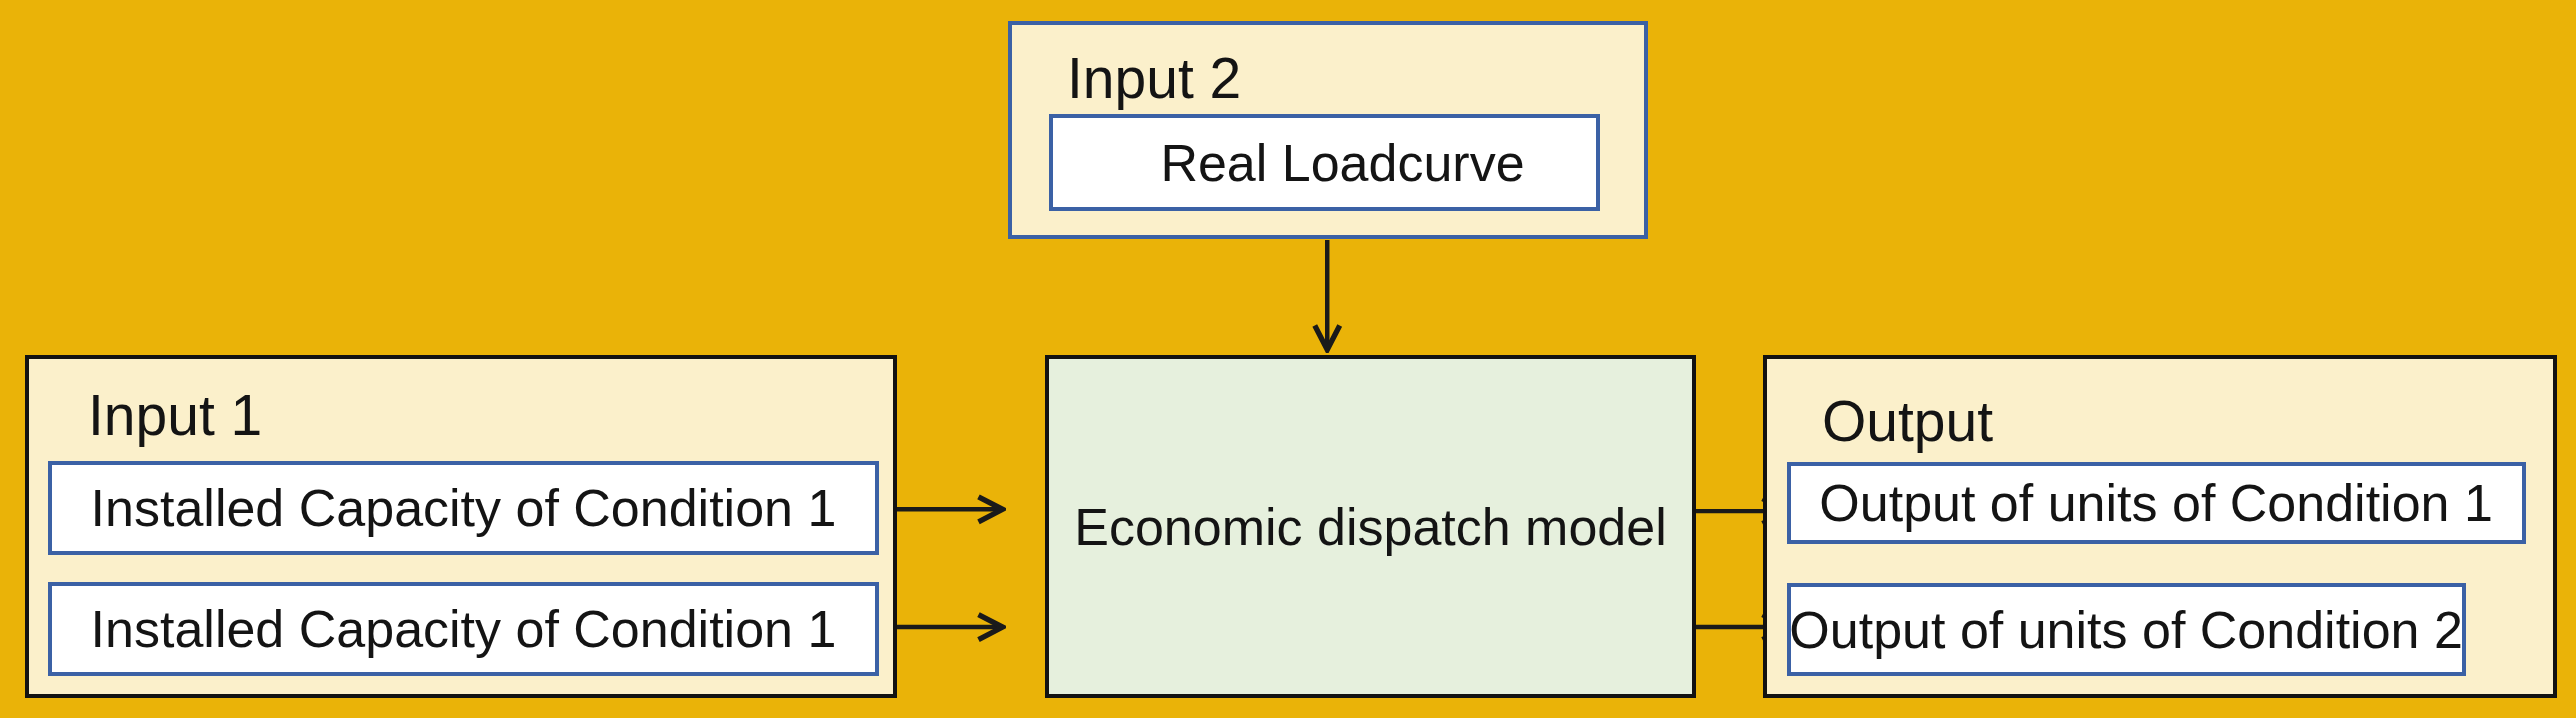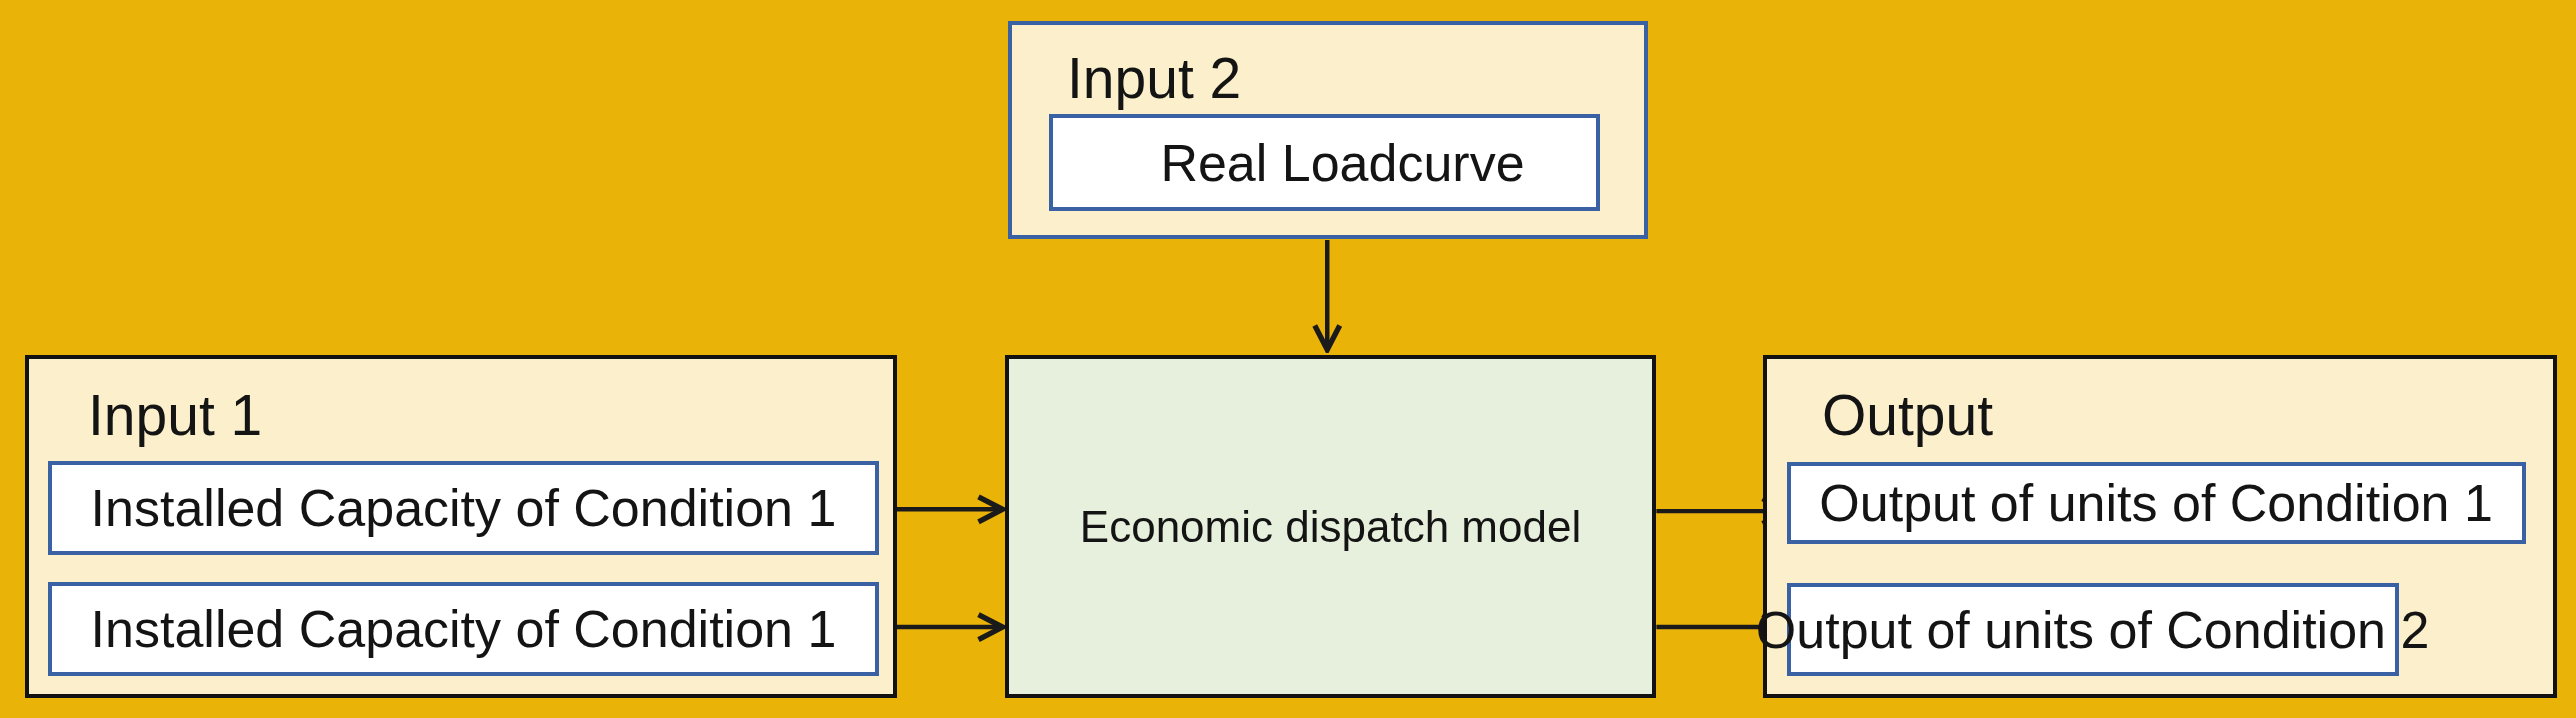--- a/index.html
+++ b/index.html
@@ -43,23 +43,24 @@
     white-space:nowrap;
     text-align:center;
   }
   .model-box{
     position:absolute;
     background:var(--model-fill);
     border:4.5px solid var(--dark-border);
     display:flex;
     align-items:center;
     justify-content:center;
-    font-size:44px;
+    font-size:52px;
     white-space:nowrap;
     text-align:center;
+    margin-left:40px;
   }
   svg.arrows{
     position:absolute;
     left:0;top:0;
     width:2576px;height:719px;
     pointer-events:none;
   }
   .arrow-line{
     stroke:var(--arrow-color);
     stroke-width:5;
@@ -96,19 +97,19 @@
 
   <div class="panel dark" style="left:25px;top:355px;width:872px;height:343px;">
     <div class="panel-title" style="left:59px;top:25px;">Input 1</div>
     <div class="item-box" style="left:19px;top:102px;width:831px;height:94px;">Installed Capacity of Condition 1</div>
     <div class="item-box" style="left:19px;top:223px;width:831px;height:94px;">Installed Capacity of Condition 1</div>
   </div>
 
   <div class="model-box" style="left:1005px;top:355px;width:651px;height:343px;">Economic dispatch model</div>
 
   <div class="panel dark" style="left:1763px;top:355px;width:794px;height:343px;">
-    <div class="panel-title" style="left:55px;top:25px;">Output</div>
+    <div class="panel-title" style="left:55px;top:31px;">Output</div>
     <div class="item-box" style="left:19.6px;top:103px;width:739px;height:82px;">Output of units of Condition 1</div>
-    <div class="item-box" style="left:19.6px;top:224px;width:612px;height:93px;">Output of units of Condition 2</div>
+    <div class="item-box" style="left:19.6px;top:224px;width:679px;height:93px;">Output of units of Condition 2</div>
   </div>
 
 </div>
 
 
 </body></html>

